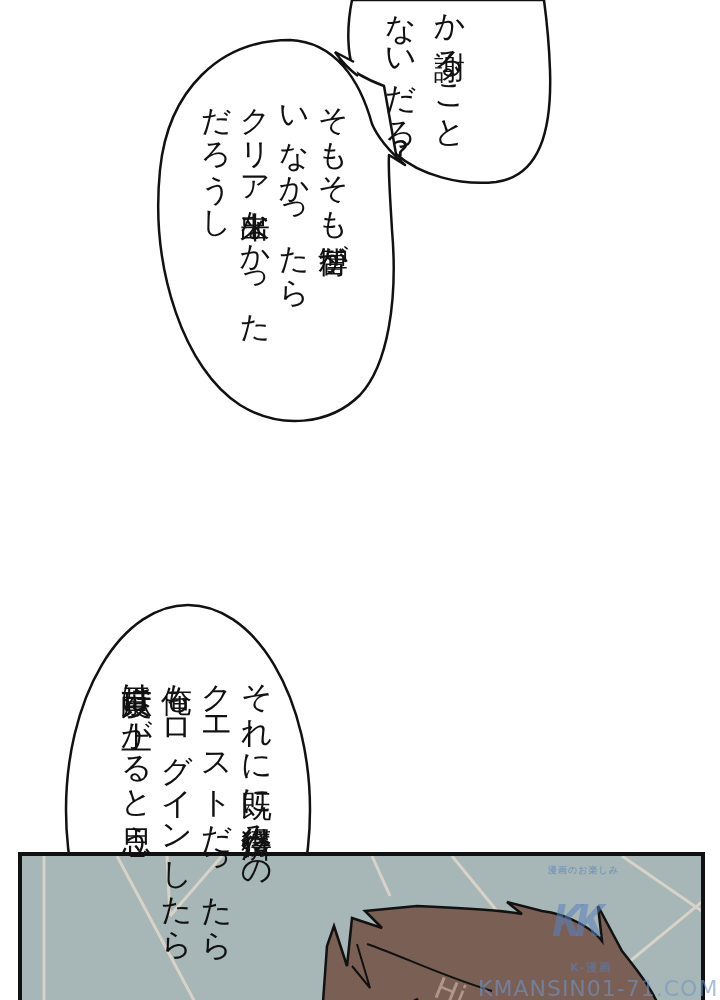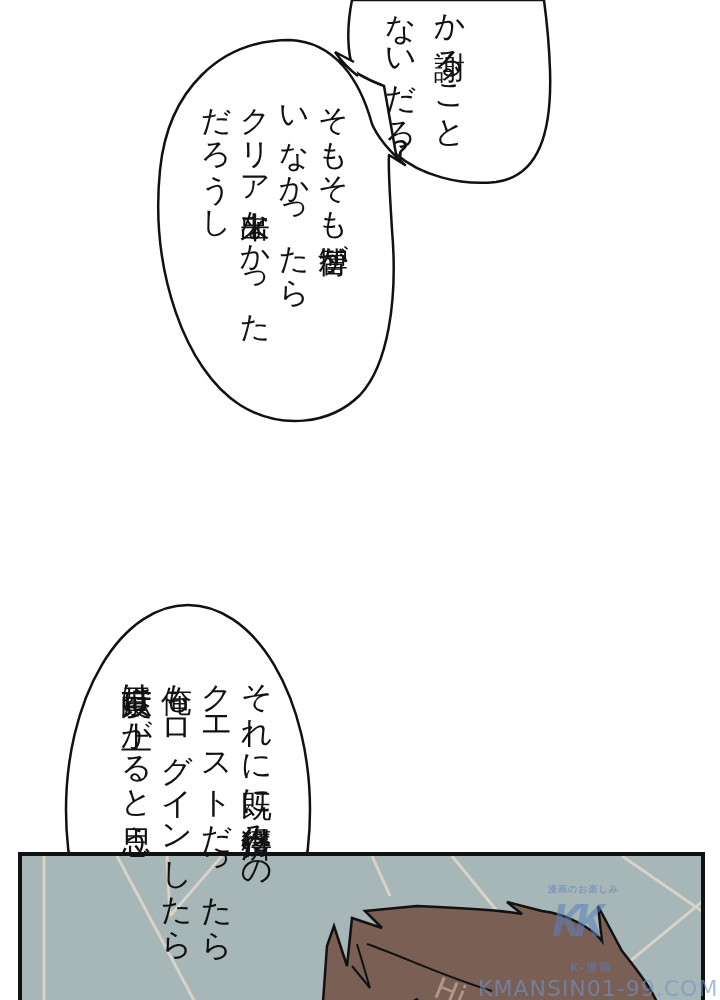--- a/index.html
+++ b/index.html
@@ -66,21 +66,21 @@
       box-sizing: border-box;
       overflow: hidden;
     }
     .watermark {
       position: absolute;
       color: rgba(90,130,190,0.55);
       font-family: "DejaVu Sans", sans-serif;
       font-weight: bold;
     }
     .wm-top {
-      left: 548px; top: 883px;
+      left: 548px; top: 864px;
       font-size: 9px;
       letter-spacing: 1px;
     }
     .wm-logo {
       left: 552px; top: 896px;
       font-size: 48px;
       letter-spacing: -6px;
       font-style: italic;
       font-family: Liberation Mono, monospace;
     }
@@ -154,21 +154,21 @@
 
       <path d="M 350 160 L 362 145 L 378 152 L 395 143 L 405 158 L 420 152 L 425 160 Z" fill="#f3d1b3" stroke="#111111" stroke-width="2"></path>
 
       <text x="410" y="140" fill="#b0978a" font-size="30" font-family="DejaVu Sans, sans-serif" transform="rotate(22 410 140)">Hi....</text>
     </svg>
   </div>
 
   <div class="watermark wm-top">漫画のお楽しみ</div>
   <div class="watermark wm-logo">KK</div>
   <div class="watermark wm-sub">K-漫画</div>
-  <div class="watermark wm-url">KMANSIN01-99.COM</div>
+  <div class="watermark wm-url">KMANSIN01-71.COM</div>
 
   <div class="vtext bubble1-text">
     <span class="vcol">か謝ること</span>
     <span class="vcol">ないだろ?</span>
   </div>
 
   <div class="vtext bubble2-text">
     <span class="vcol">そもそも智博が</span>
     <span class="vcol">いなかったら</span>
     <span class="vcol">クリア出来なかった</span>

